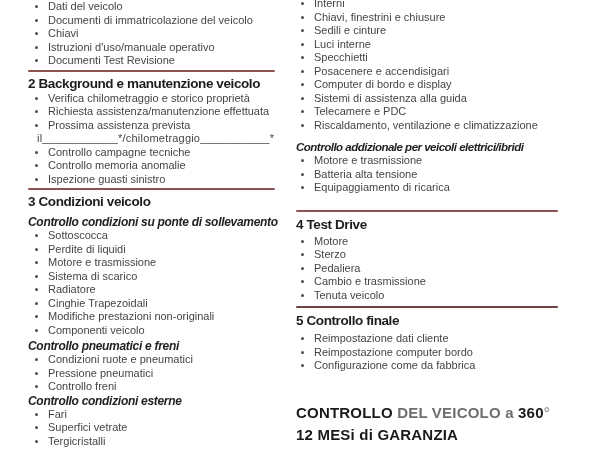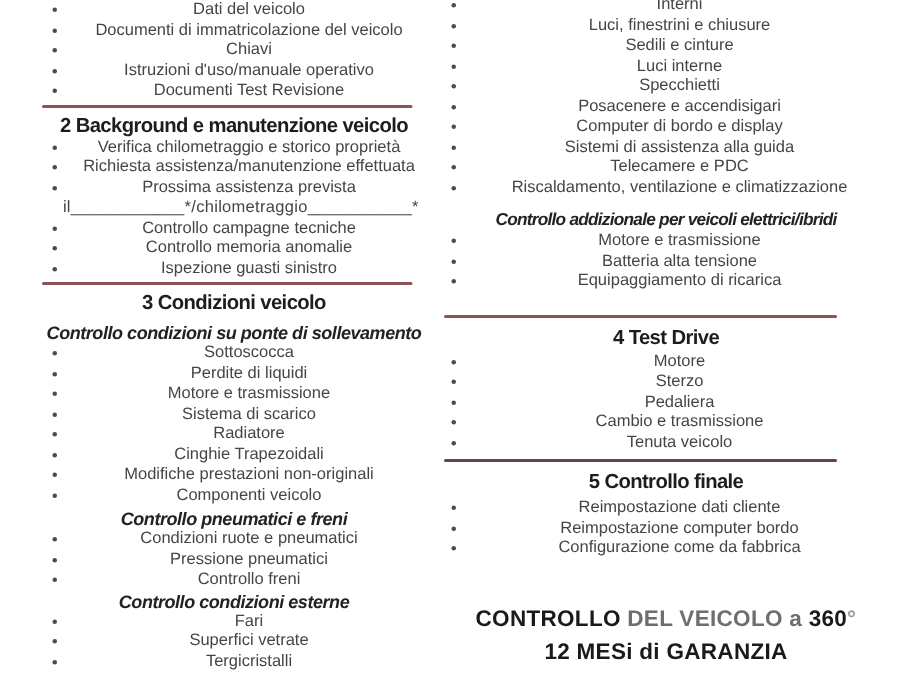--- a/index.html
+++ b/index.html
@@ -1,21 +1,21 @@
 <!DOCTYPE html>
 <html><head>
 <meta charset="utf-8">
 <style>
   html,body { margin:0; padding:0; background:#ffffff; }
   .page {
     position:relative; width:600px; height:450px; background:#ffffff;
     overflow:hidden; font-family:"Liberation Sans", sans-serif;
     -webkit-font-smoothing:antialiased;
   }
-  .col { position:absolute; top:0;text-align:center; }
+  .col { position:absolute; top:0; }
   .col-left  { left:28px;  width:256px; }
   .col-right { left:296px; width:296px; }
 
   ul { list-style:none; margin:0; padding:0; }
   li.b {
     position:relative; padding-left:20px;
     font-size:11px; line-height:13.5px; color:#454545; white-space:nowrap;
   }
   li.b::before {
     content:""; position:absolute; left:7px; top:5.4px;
@@ -112,21 +112,21 @@
       <li class="b">Fari</li>
       <li class="b">Superfici vetrate</li>
       <li class="b">Tergicristalli</li>
     </ul>
   </div>
 
   <div class="col col-right">
 
     <ul class="mtneg3">
       <li class="b">Interni</li>
-      <li class="b">Luci, finestrini e chiusure</li>
+      <li class="b">Chiavi, finestrini e chiusure</li>
       <li class="b">Sedili e cinture</li>
       <li class="b">Luci interne</li>
       <li class="b">Specchietti</li>
       <li class="b">Posacenere e accendisigari</li>
       <li class="b">Computer di bordo e display</li>
       <li class="b">Sistemi di assistenza alla guida</li>
       <li class="b">Telecamere e PDC</li>
       <li class="b">Riscaldamento, ventilazione e climatizzazione</li>
     </ul>
 

